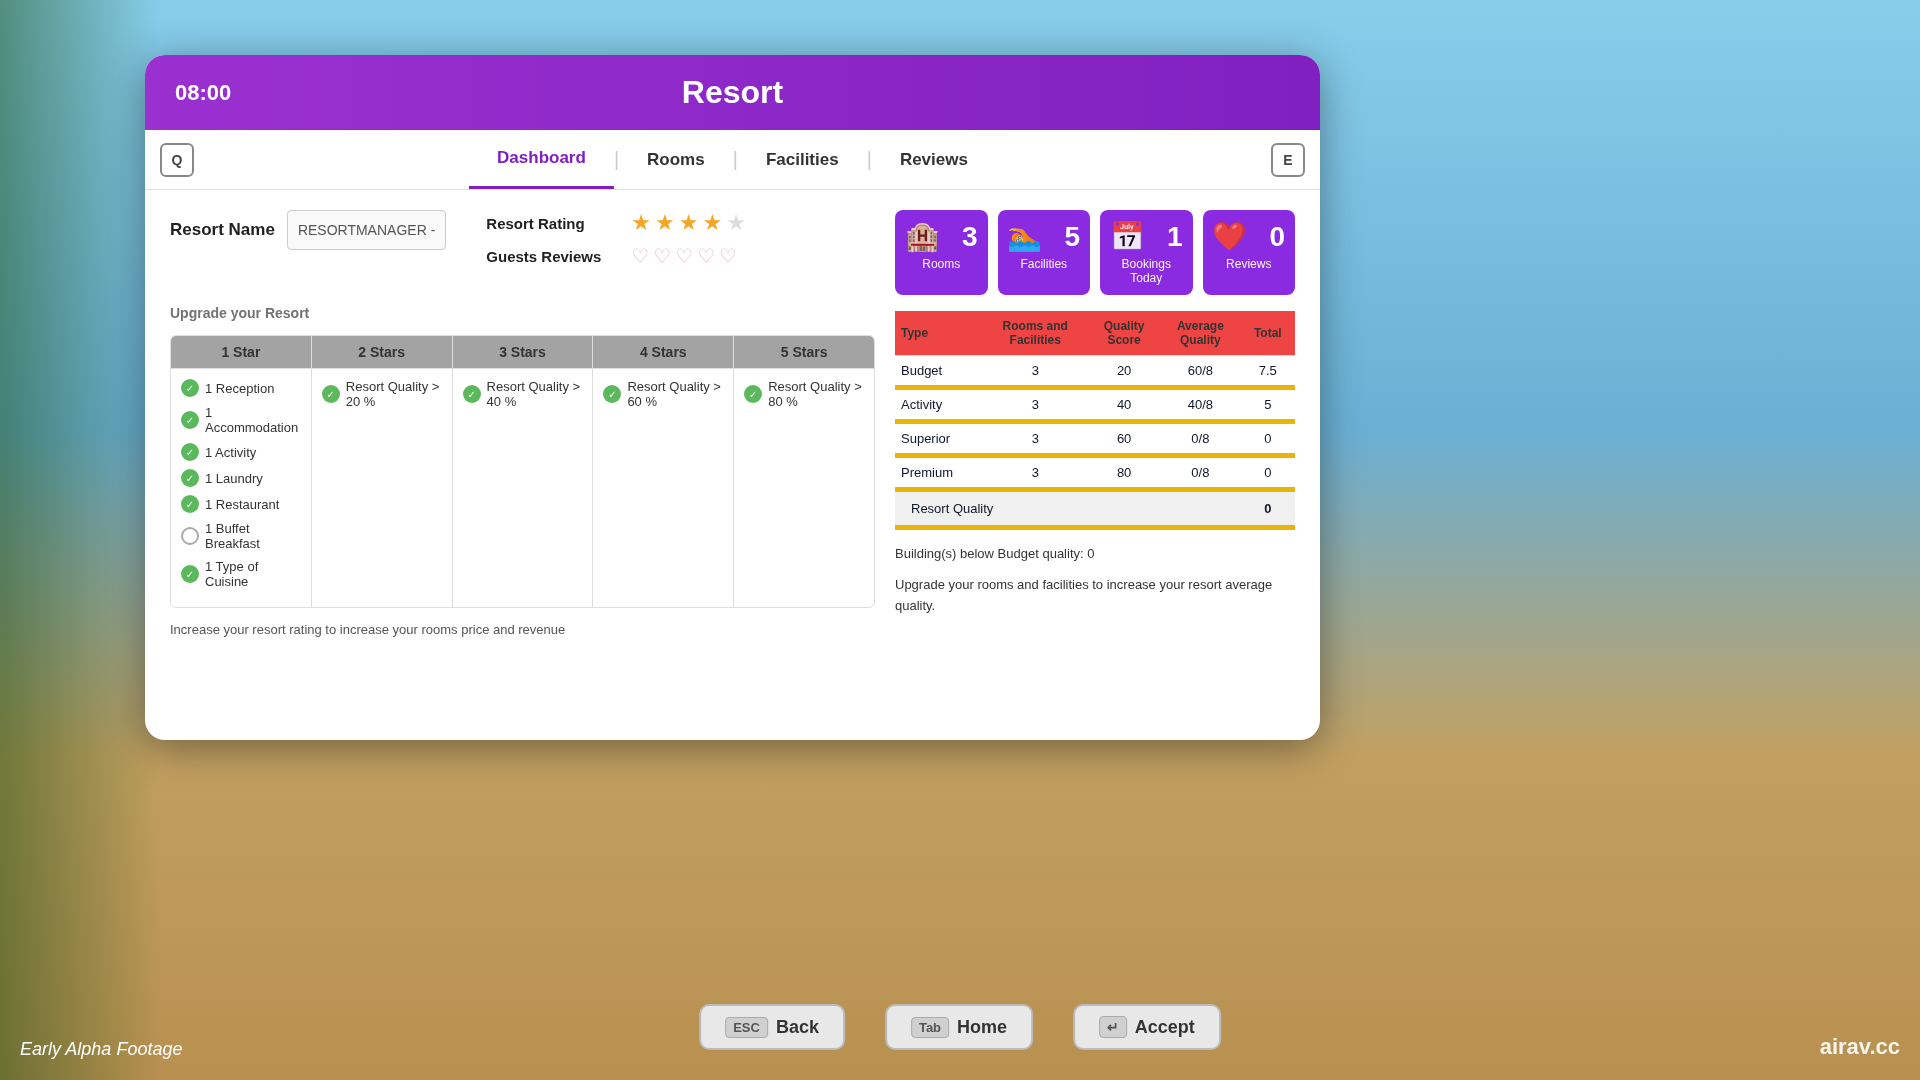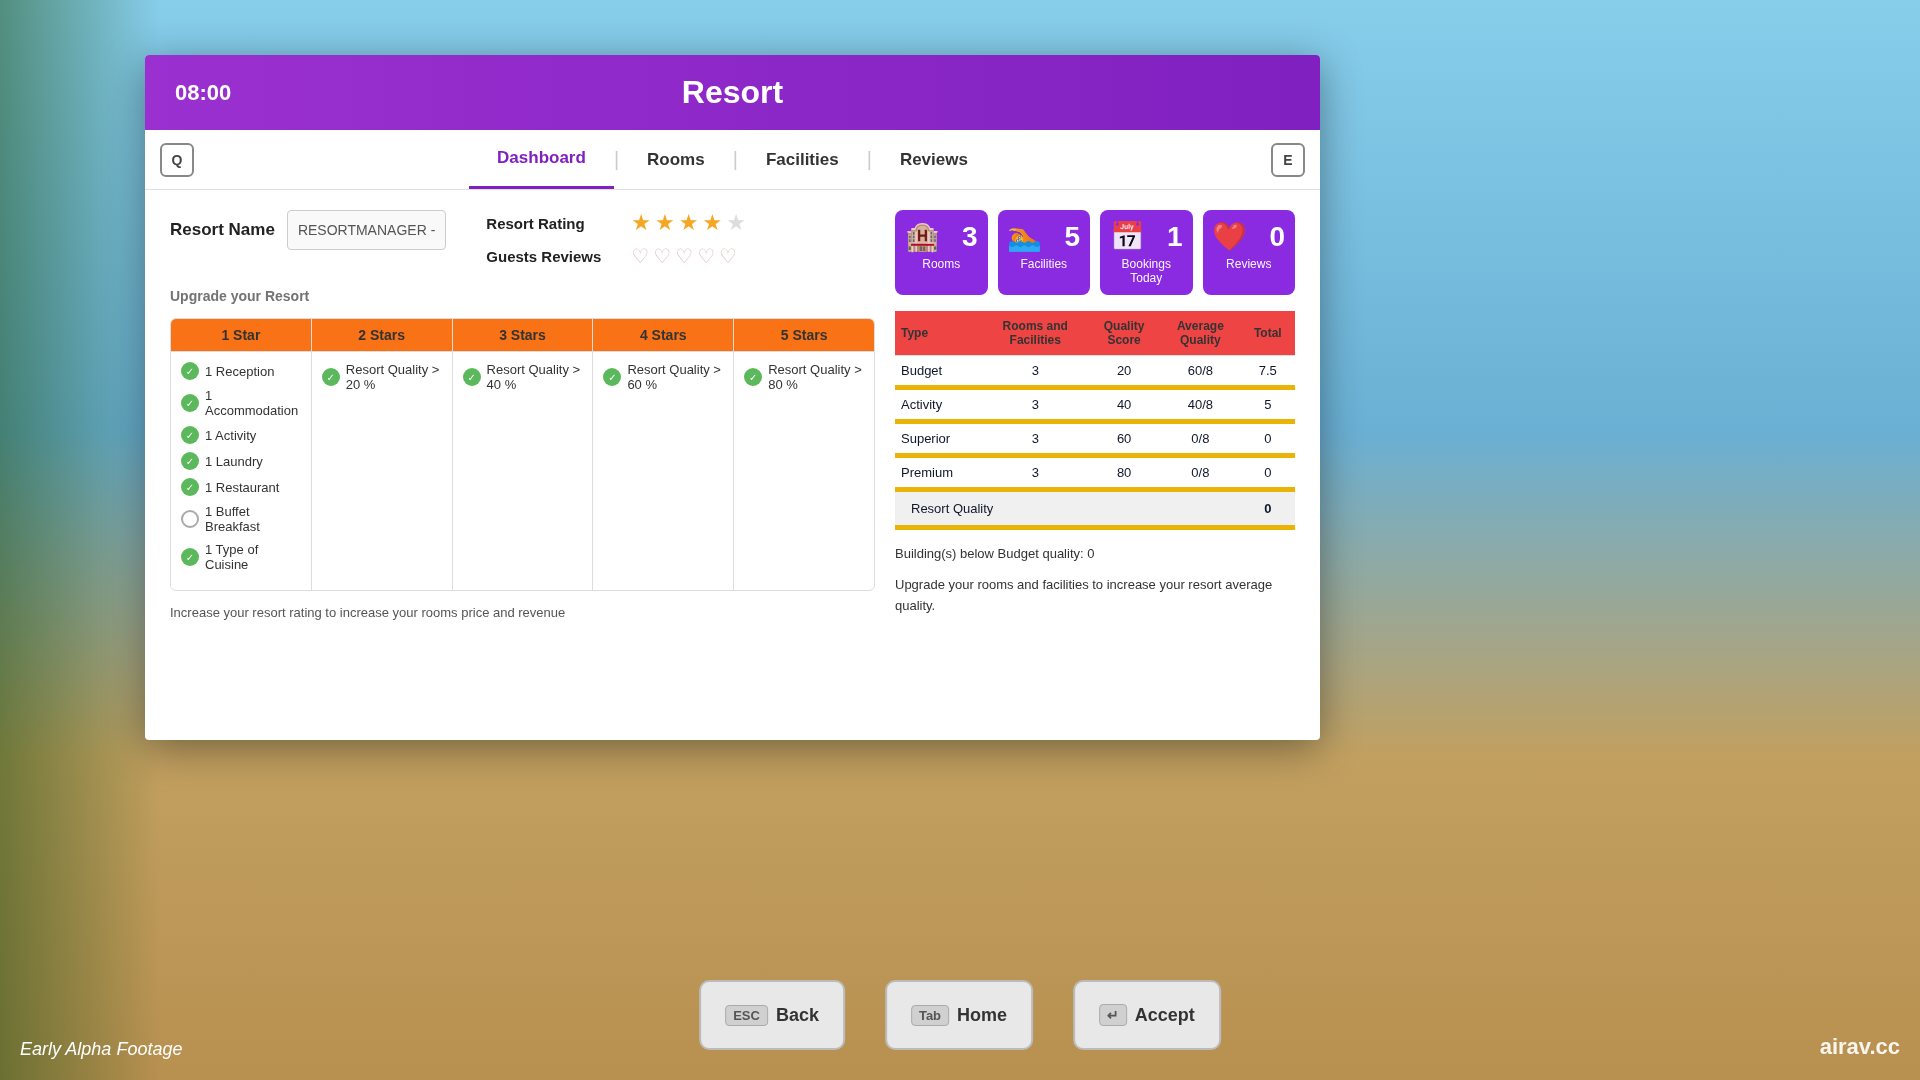--- a/index.html
+++ b/index.html
@@ -53,21 +53,21 @@
     }
 
     
     .main-window {
       position: absolute;
       top: 55px;
       left: 145px;
       width: 1175px;
       height: 685px;
       background: white;
-      border-radius: 4px;
+      border-radius: 20px;
       overflow: hidden;
       box-shadow: 0 8px 40px rgba(0,0,0,0.4);
       z-index: 5;
     }
 
     
     .header {
       background: linear-gradient(90deg, #9b30d0, #8020c0);
       height: 75px;
       display: flex;
@@ -167,21 +167,21 @@
     
     .left-panel {
       flex: 1;
     }
 
     
     .resort-info-row {
       display: flex;
       align-items: flex-start;
       gap: 40px;
-      margin-bottom: 20px;
+      margin-bottom: 37px;
     }
 
     .resort-name-section {
       display: flex;
       align-items: center;
       gap: 12px;
     }
 
     .resort-name-label {
       font-size: 17px;
@@ -256,21 +256,21 @@
     .star-col {
       flex: 1;
       border-right: 1px solid #ddd;
     }
 
     .star-col:last-child {
       border-right: none;
     }
 
     .star-col-header {
-      background: #f97316;
+      background: #a3a3a3;
       padding: 8px 10px;
       font-size: 14px;
       font-weight: bold;
       color: #333;
       text-align: center;
       border-bottom: 1px solid #ddd;
     }
 
     .star-col-body {
       padding: 10px;
@@ -426,21 +426,21 @@
       z-index: 10;
     }
 
     .bottom-btn {
       display: flex;
       align-items: center;
       gap: 8px;
       background: #e8e8e8;
       border: 2px solid #bbb;
       border-radius: 10px;
-      padding: 22px 24px;
+      padding: 10px 24px;
       font-size: 18px;
       font-weight: 600;
       color: #333;
       cursor: pointer;
       min-width: 140px;
       justify-content: center;
     }
 
     .btn-key {
       background: #d0d0d0;

